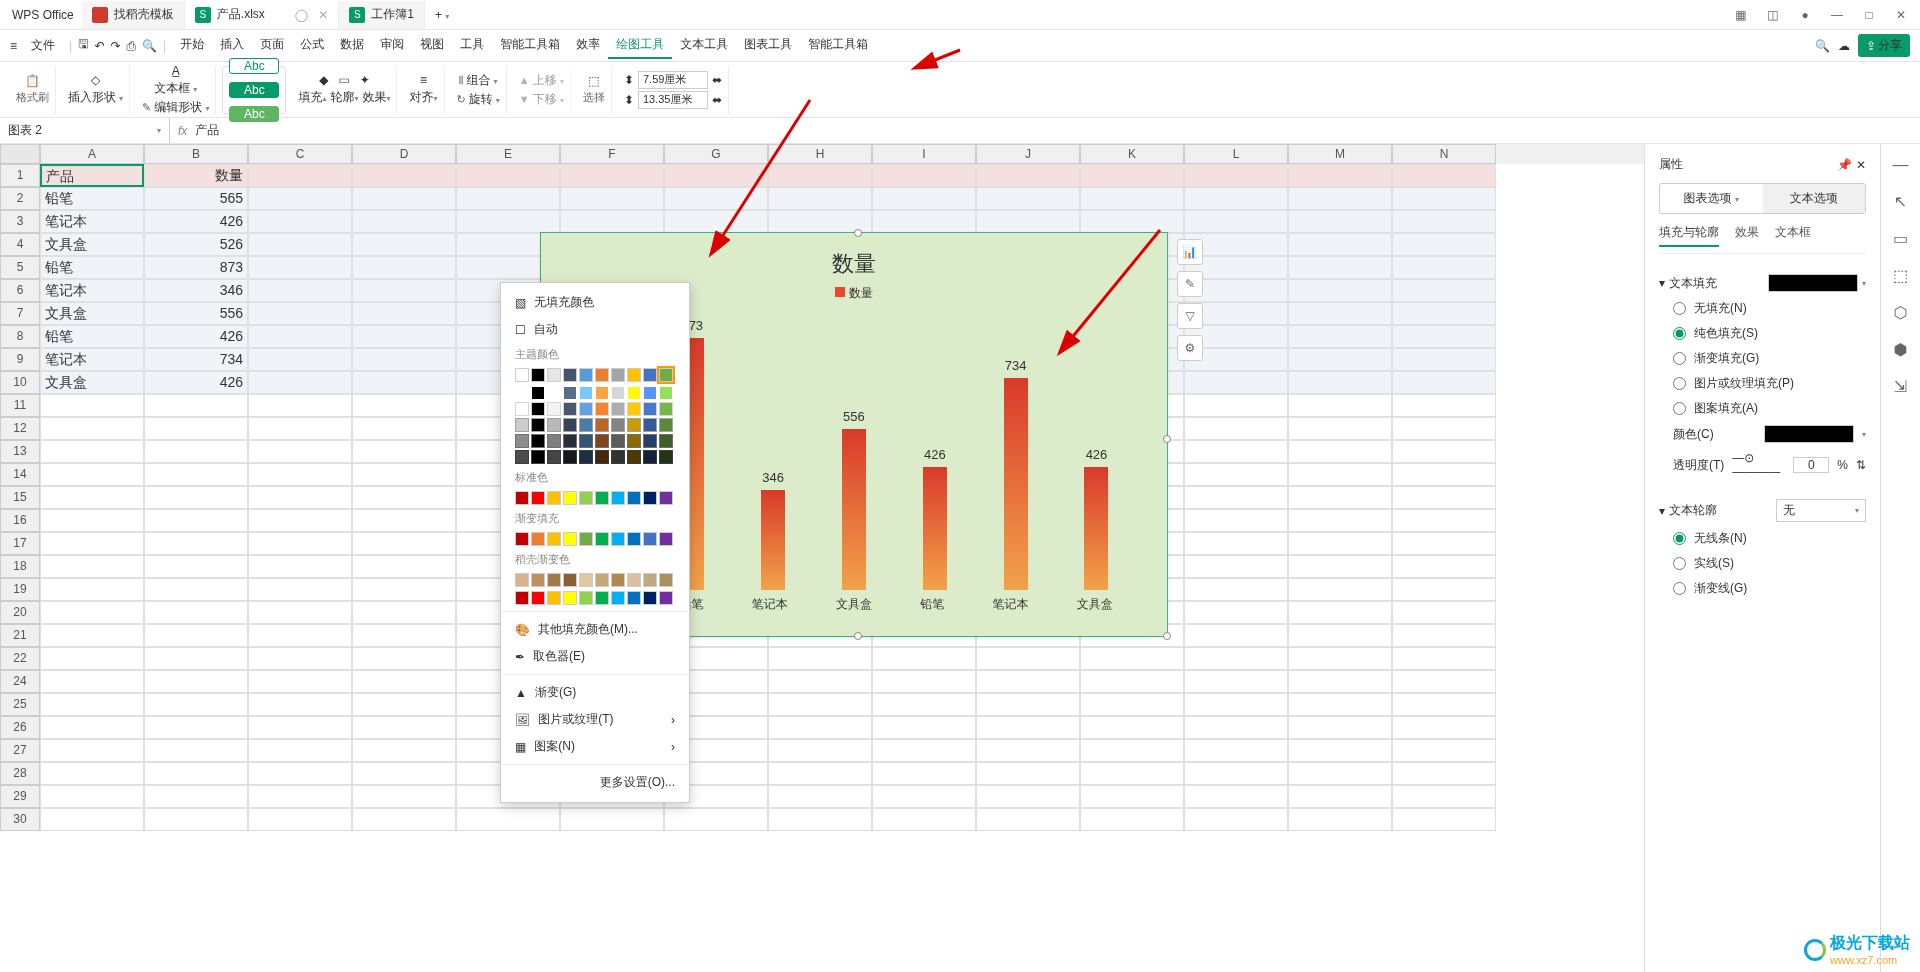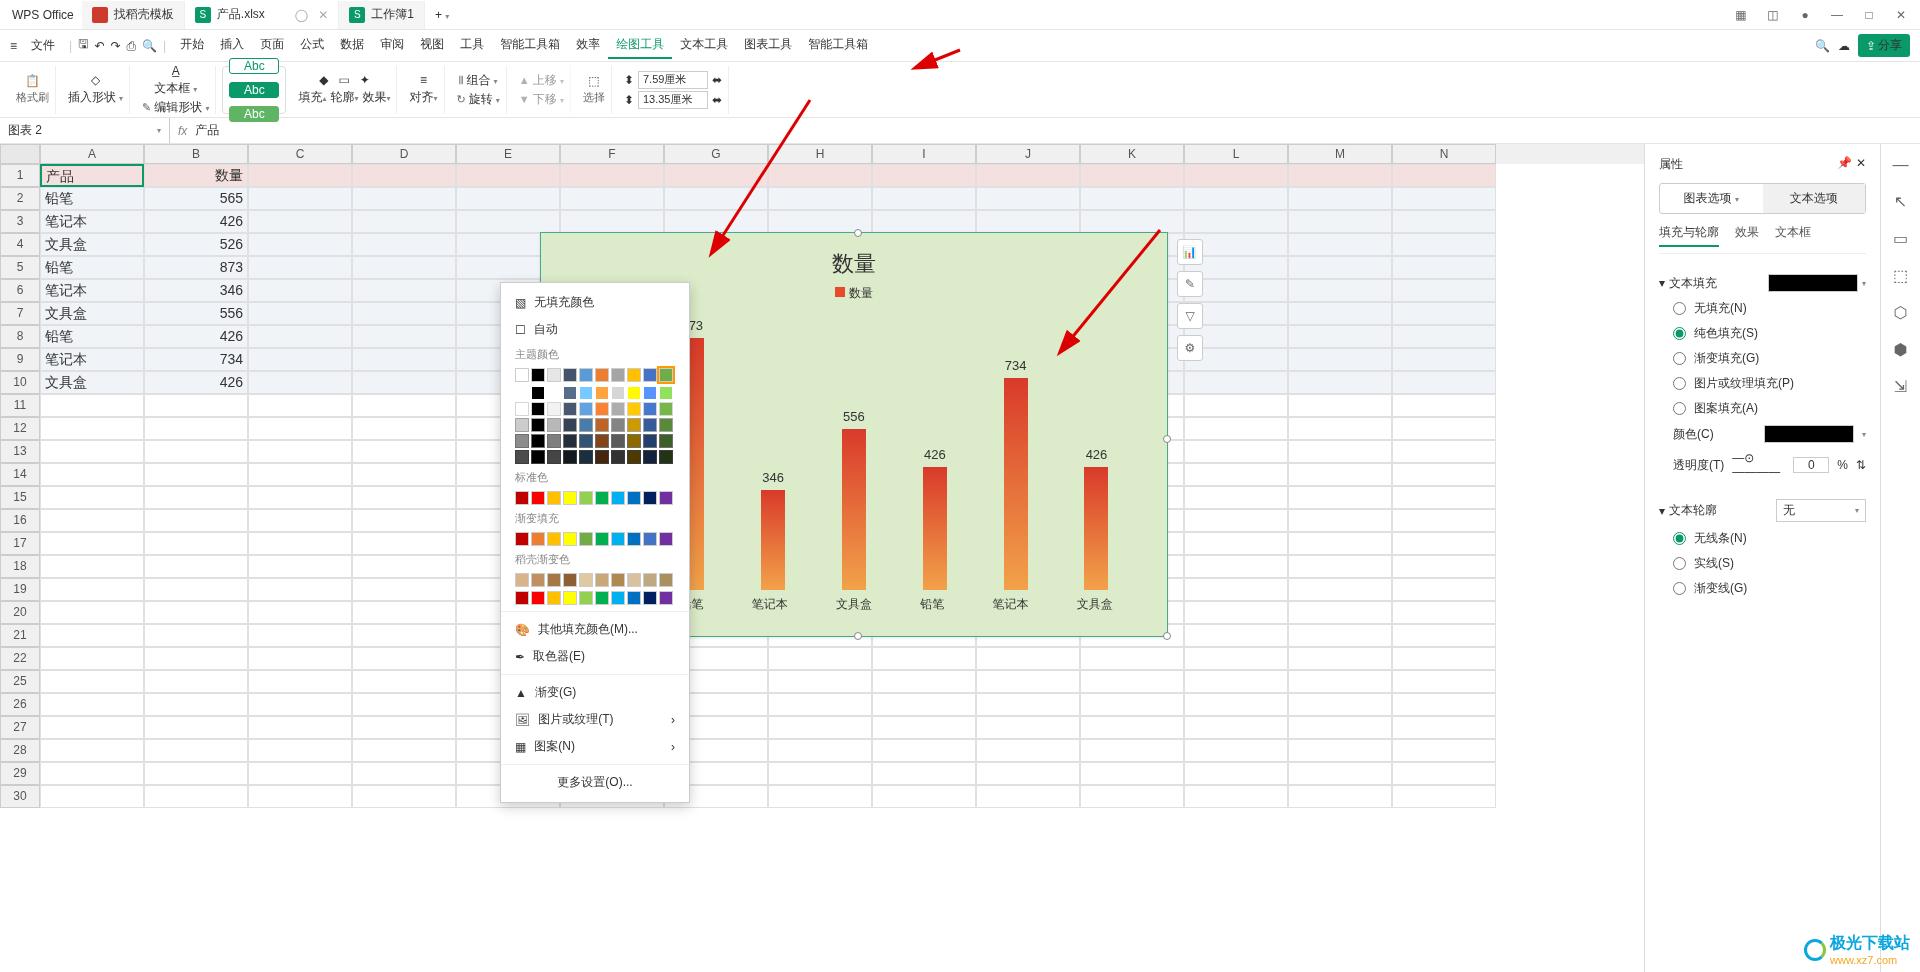--- a/index.html
+++ b/index.html
@@ -54,21 +54,21 @@
 .chside{position:absolute;right:-36px;top:6px;display:flex;flex-direction:column;gap:6px}
 .chside .b{width:26px;height:26px;border:1px solid #ccc;background:#fff;border-radius:3px;display:flex;align-items:center;justify-content:center;color:#666}
 .dropdown{position:absolute;left:500px;top:138px;width:190px;background:#fff;border:1px solid #ccc;box-shadow:0 4px 12px rgba(0,0,0,.2);z-index:10;padding:6px 0}
 .dropdown .ditem{padding:5px 14px;display:flex;align-items:center;gap:8px}
 .dropdown .dhdr{padding:4px 14px;color:#888;font-size:11px}
 .dropdown .swatches{display:flex;flex-wrap:wrap;gap:2px;padding:2px 14px}
 .dropdown .sw{width:14px;height:14px;border:1px solid #ccc}
 .dropdown .sw.hl{outline:2px solid #f90}
 .dropdown hr{border:none;border-top:1px solid #eee;margin:4px 0}
 .proppanel{width:236px;border-left:1px solid #ddd;padding:8px 14px;background:#fff}
-.proppanel .ttl{display:flex;justify-content:space-between;align-items:flex-start;padding:4px 0 10px;font-size:13px}
+.proppanel .ttl{display:flex;justify-content:space-between;align-items:center;padding:4px 0 10px;font-size:13px}
 .pseg{display:flex;border:1px solid #ccc;border-radius:3px;margin-bottom:0}
 .pseg .s{flex:1;text-align:center;padding:6px 0}
 .pseg .s.a{background:#f0f0f0}
 .ptabs{display:flex;gap:16px;padding:6px 0;border-bottom:1px solid #eee;margin-bottom:10px}
 .ptabs .t{padding:4px 0;color:#555}
 .ptabs .t.a{color:#404040;border-bottom:2px solid #0a9968}
 .psec{padding:6px 0}
 .psec .h{display:flex;align-items:center;gap:4px;padding:4px 0;font-size:12px}
 .prow{display:flex;align-items:center;gap:8px;padding:4px 0 4px 14px}
 .prow input[type=radio]{accent-color:#0a9968}
@@ -595,20 +595,37 @@
           <div class="cell"></div>
           <div class="cell"></div>
           <div class="cell"></div>
           <div class="cell"></div>
           <div class="cell"></div>
           <div class="cell"></div>
           <div class="cell"></div>
         </div>
         <div class="row">
           <div class="rh">22</div>
+          <div class="cell"></div>
+          <div class="cell r"></div>
+          <div class="cell"></div>
+          <div class="cell"></div>
+          <div class="cell"></div>
+          <div class="cell"></div>
+          <div class="cell"></div>
+          <div class="cell"></div>
+          <div class="cell"></div>
+          <div class="cell"></div>
+          <div class="cell"></div>
+          <div class="cell"></div>
+          <div class="cell"></div>
+          <div class="cell"></div>
+        </div>
+        <div class="row">
+          <div class="rh">24</div>
           <div class="cell"></div>
           <div class="cell r"></div>
           <div class="cell"></div>
           <div class="cell"></div>
           <div class="cell"></div>
           <div class="cell"></div>
           <div class="cell"></div>
           <div class="cell"></div>
           <div class="cell"></div>
           <div class="cell"></div>
@@ -864,21 +881,21 @@
           <span>🖼</span>
           <span>图片或纹理(T)</span>
           <span style="margin-left:auto">›</span>
         </div>
       <div class="ditem">
           <span>▦</span>
           <span>图案(N)</span>
           <span style="margin-left:auto">›</span>
         </div>
       <hr>
-      <div class="ditem" style="justify-content:center">
+      <div class="ditem" style="justify-content:flex-end">
           <span>更多设置(O)...</span>
         </div>
     </div>
 
     <div class="chartbox">
       <div class="hnd" style="left:-4px;top:50%"></div>
         <div class="hnd" style="right:-4px;top:50%"></div>
       <div class="hnd" style="top:-4px;left:50%"></div>
         <div class="hnd" style="bottom:-4px;left:50%"></div>
       <div class="hnd" style="bottom:-4px;left:-4px"></div>

